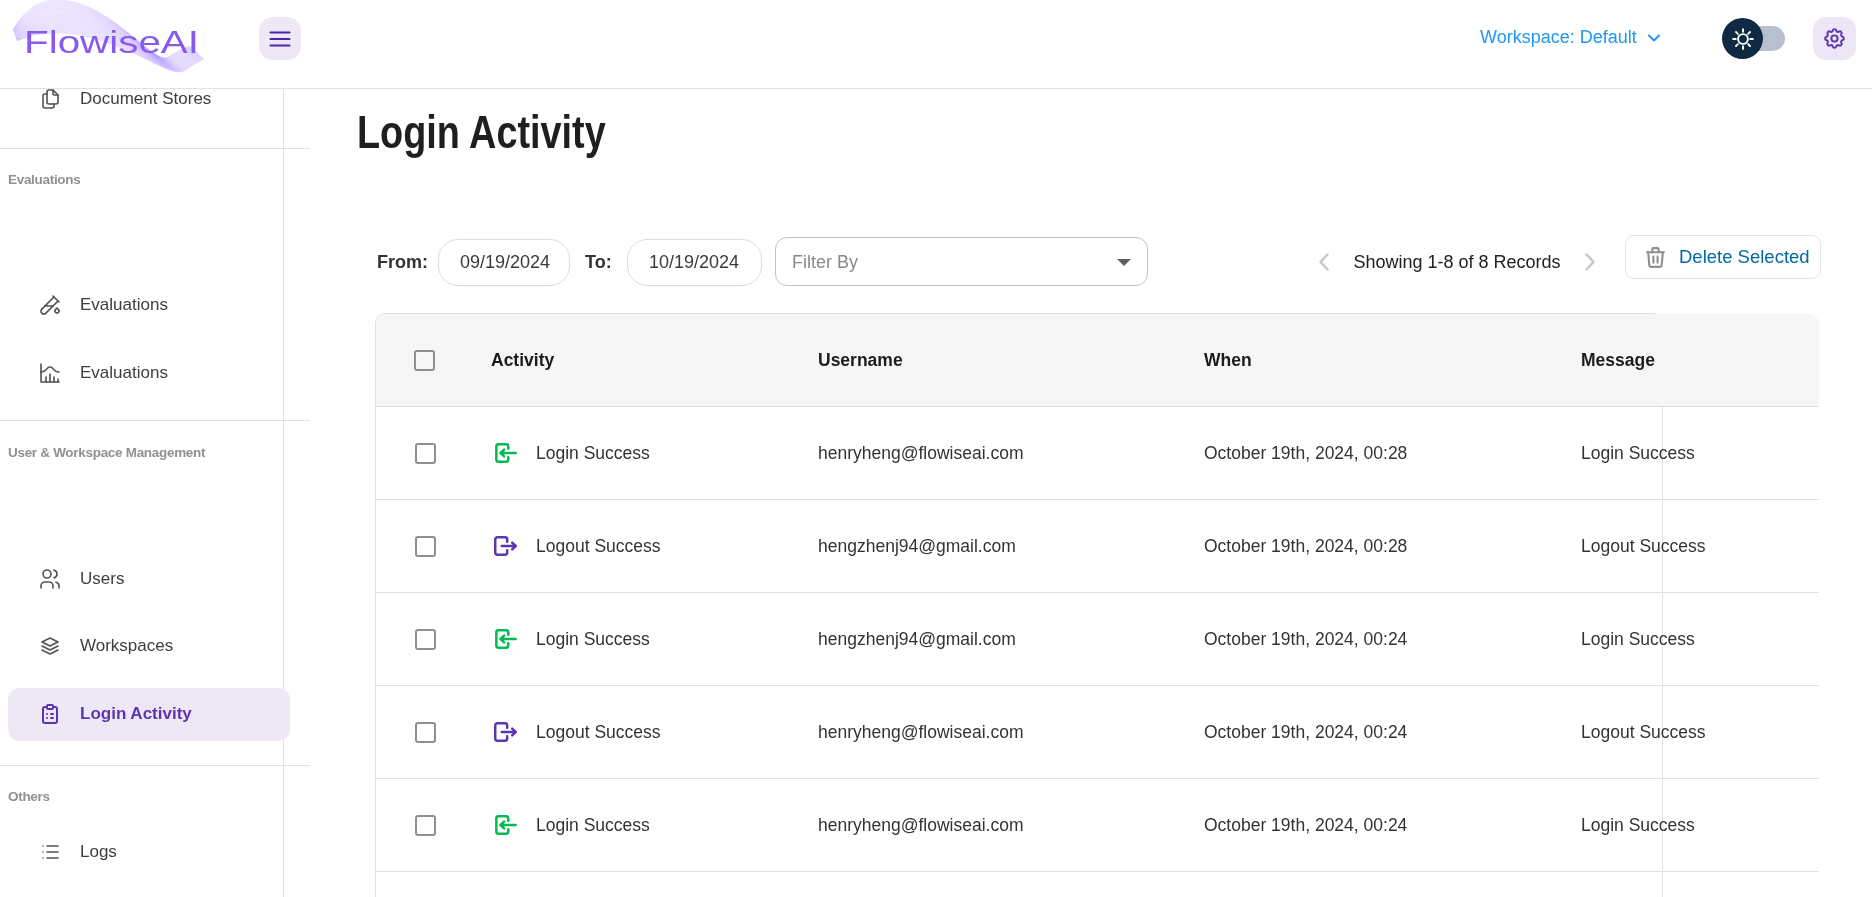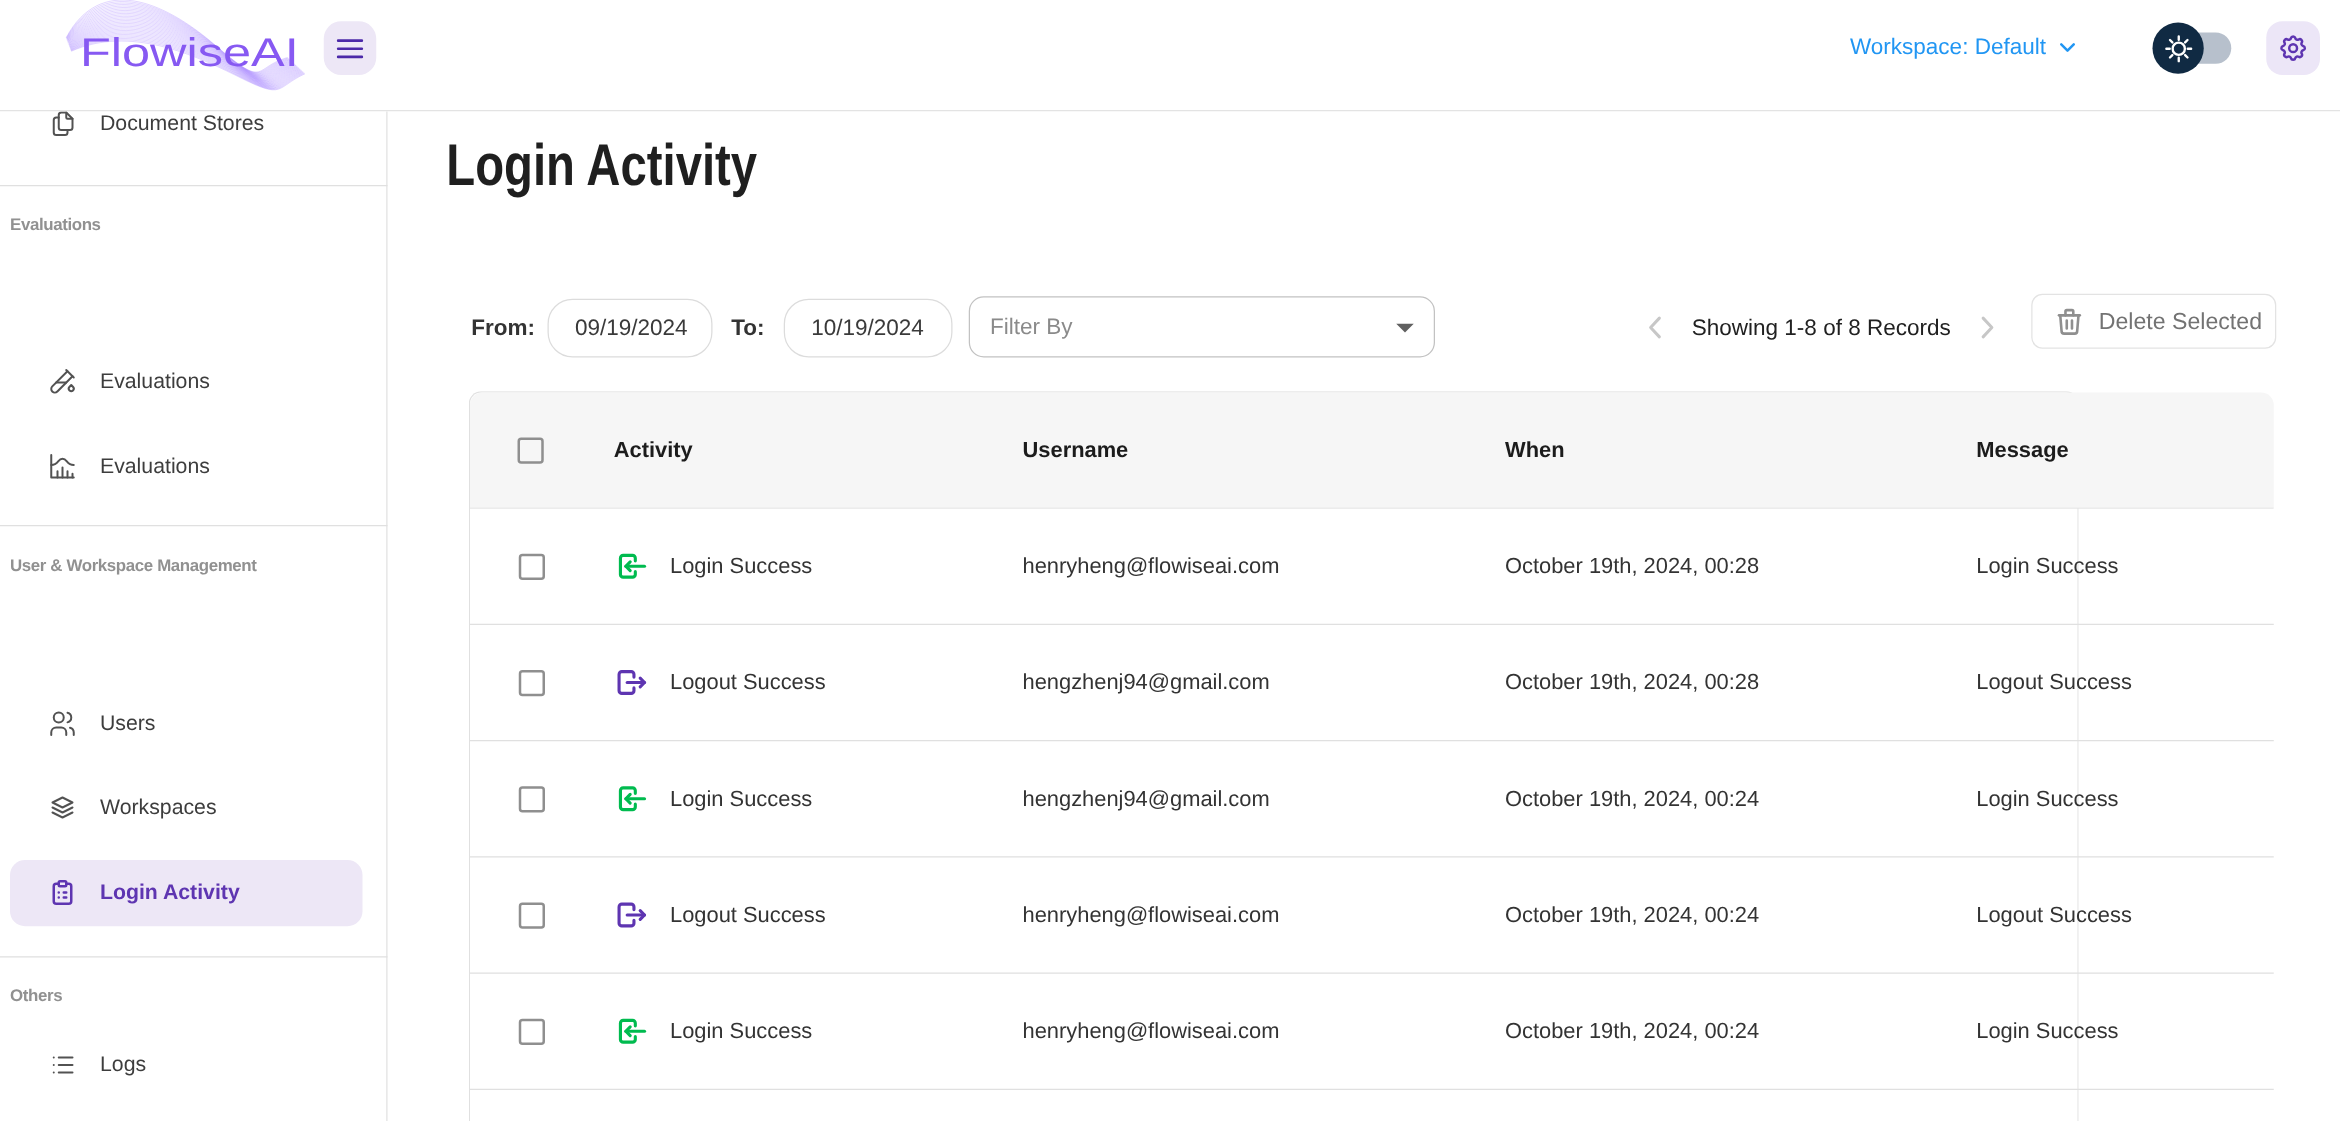--- a/index.html
+++ b/index.html
@@ -15,21 +15,21 @@
 #workspace { position:absolute; left:1480px; top:27px; font-size:18px; font-weight:500;
   color:#2196f3; }
 #gearbtn { position:absolute; left:1813px; top:17px; width:43px; height:43px;
   border-radius:13px; background:#ece6f7; }
 #swtrack { position:absolute; left:1733px; top:26px; width:52px; height:25px;
   border-radius:13px; background:#b7c0cc; }
 #swthumb { position:absolute; left:1722px; top:18px; width:41px; height:41px;
   border-radius:50%; background:#102a43; }
 
 
-#sidebar { position:absolute; left:0; top:89px; width:310px; height:808px;
+#sidebar { position:absolute; left:0; top:89px; width:284px; height:808px;
   border-right:1px solid #e2e2e2; background:#fff; }
 .navitem { position:absolute; left:0; width:310px; height:48px; }
 .navitem .ic { position:absolute; left:38px; top:50%; margin-top:-12px; width:24px; height:24px; }
 .navitem .tx { position:absolute; left:80px; top:50%; transform:translateY(-50%);
   font-size:17px; color:#3d3d3d; white-space:nowrap; }
 .navdiv { position:absolute; left:0; width:310px; border-top:1px solid #e0e0e0; }
 .navlabel { position:absolute; left:8px; font-size:13.5px; font-weight:700; color:#919191; letter-spacing:-0.3px; }
 #selpill { position:absolute; left:8px; top:599px; width:282px; height:53px;
   border-radius:12px; background:#ede7f6; }
 
@@ -45,40 +45,40 @@
 #filterby .ph { position:absolute; left:16px; top:50%; transform:translateY(-50%);
   font-size:18px; color:#8a8a8a; }
 #filterby .caret { position:absolute; right:16px; top:21px; width:0; height:0;
   border-left:7.2px solid transparent; border-right:7.2px solid transparent;
   border-top:7.2px solid #606060; }
 #showing { position:absolute; left:1340px; top:252px; width:234px; text-align:center;
   font-size:18px; color:#212121; }
 #delbtn { position:absolute; left:1625px; top:235px; width:196px; height:44px;
   border:1px solid #e3e3e3; border-radius:9px; }
 #delbtn .tx { position:absolute; left:53px; top:50%; transform:translateY(-50%);
-  font-size:18.5px; color:#737373; }
+  font-size:18.5px; color:#0369a1; }
 #delbtn .ic { position:absolute; left:17px; top:9px; }
 
 
 #table { position:absolute; left:375px; top:313px; width:1288px; height:584px;
   border:1px solid #e0e0e0; border-bottom:none; border-radius:10px 10px 0 0; }
 #thead { position:absolute; left:0; top:0; width:1443px; height:93px; background:#f6f6f6;
   border-bottom:1px solid #e0e0e0; border-radius:10px 10px 0 0; }
 .hcell { position:absolute; top:50%; transform:translateY(-50%); font-size:17.5px;
   font-weight:700; color:#1c1c1c; }
 .trow { position:absolute; left:0; width:1443px; height:93px; border-bottom:1px solid #e0e0e0; }
 .cbx { position:absolute; width:21px; height:21px; border:2px solid #8f8f8f; border-radius:3px; }
 .rtx { position:absolute; top:50%; transform:translateY(-50%); font-size:17.5px; color:#333; white-space:nowrap; }
 .ricon { position:absolute; left:116px; top:50%; margin-top:-13px; width:26px; height:26px; }
 </style>
 </head>
 <body>
 
 <div id="header">
-  <div id="logo" class="abs" style="left:0px; top:0px; width:215px; height:76px;margin-left:40px;">
+  <div id="logo" class="abs" style="left:0px; top:0px; width:215px; height:76px;">
     <svg width="215" height="76" viewBox="0 0 215 76">
       <g id="waves" stroke="#7c4dff" stroke-width="0.55" fill="none">
           <path d="M13 30 C 40 -20, 90 0, 132 36 S 162 54, 190 46" opacity="0.40" stroke-width="0.45"></path>
           <path d="M13.137931034482758 30.379310344827587 C 40.827586206896555 -18.620689655172413, 90.89655172413794 1.5172413793103448, 132.68965517241378 36.89655172413793 S 162.6206896551724 54.55172413793103, 190.48275862068965 46.44827586206897" opacity="0.40" stroke-width="0.45"></path>
           <path d="M13.275862068965518 30.75862068965517 C 41.6551724137931 -17.241379310344826, 91.79310344827586 3.0344827586206895, 133.3793103448276 37.793103448275865 S 163.24137931034483 55.10344827586207, 190.9655172413793 46.89655172413793" opacity="0.40" stroke-width="0.45"></path>
           <path d="M13.413793103448276 31.137931034482758 C 42.48275862068966 -15.862068965517242, 92.6896551724138 4.551724137931035, 134.06896551724137 38.689655172413794 S 163.86206896551724 55.6551724137931, 191.44827586206895 47.3448275862069" opacity="0.40" stroke-width="0.45"></path>
           <path d="M13.551724137931034 31.517241379310345 C 43.310344827586206 -14.482758620689655, 93.58620689655173 6.068965517241379, 134.75862068965517 39.58620689655172 S 164.48275862068965 56.206896551724135, 191.93103448275863 47.793103448275865" opacity="0.40" stroke-width="0.45"></path>
           <path d="M13.689655172413794 31.896551724137932 C 44.13793103448276 -13.103448275862068, 94.48275862068965 7.586206896551724, 135.44827586206895 40.48275862068966 S 165.10344827586206 56.758620689655174, 192.41379310344828 48.241379310344826" opacity="0.40" stroke-width="0.45"></path>
           <path d="M13.827586206896552 32.275862068965516 C 44.96551724137931 -11.724137931034482, 95.37931034482759 9.10344827586207, 136.13793103448276 41.37931034482759 S 165.72413793103448 57.310344827586206, 192.89655172413794 48.689655172413794" opacity="0.40" stroke-width="0.45"></path>
           <path d="M13.96551724137931 32.6551724137931 C 45.793103448275865 -10.344827586206897, 96.27586206896552 10.620689655172415, 136.82758620689654 42.275862068965516 S 166.3448275862069 57.86206896551724, 193.3793103448276 49.13793103448276" opacity="0.40" stroke-width="0.45"></path>

